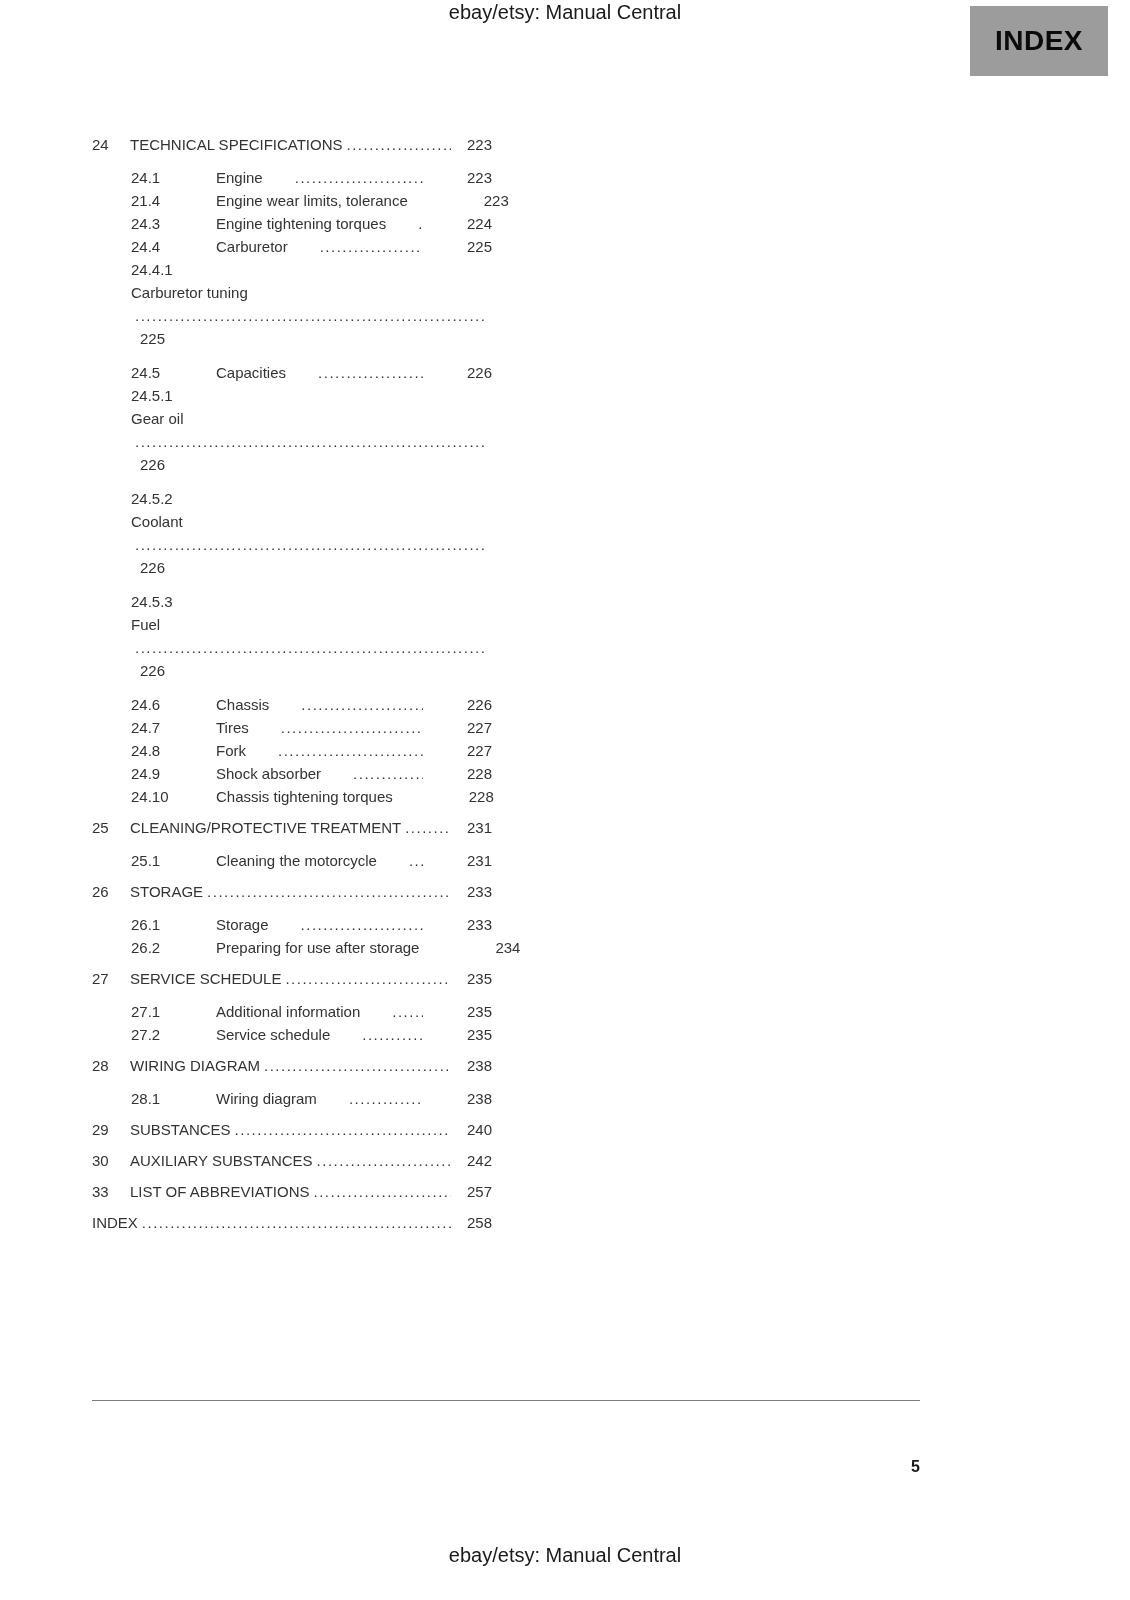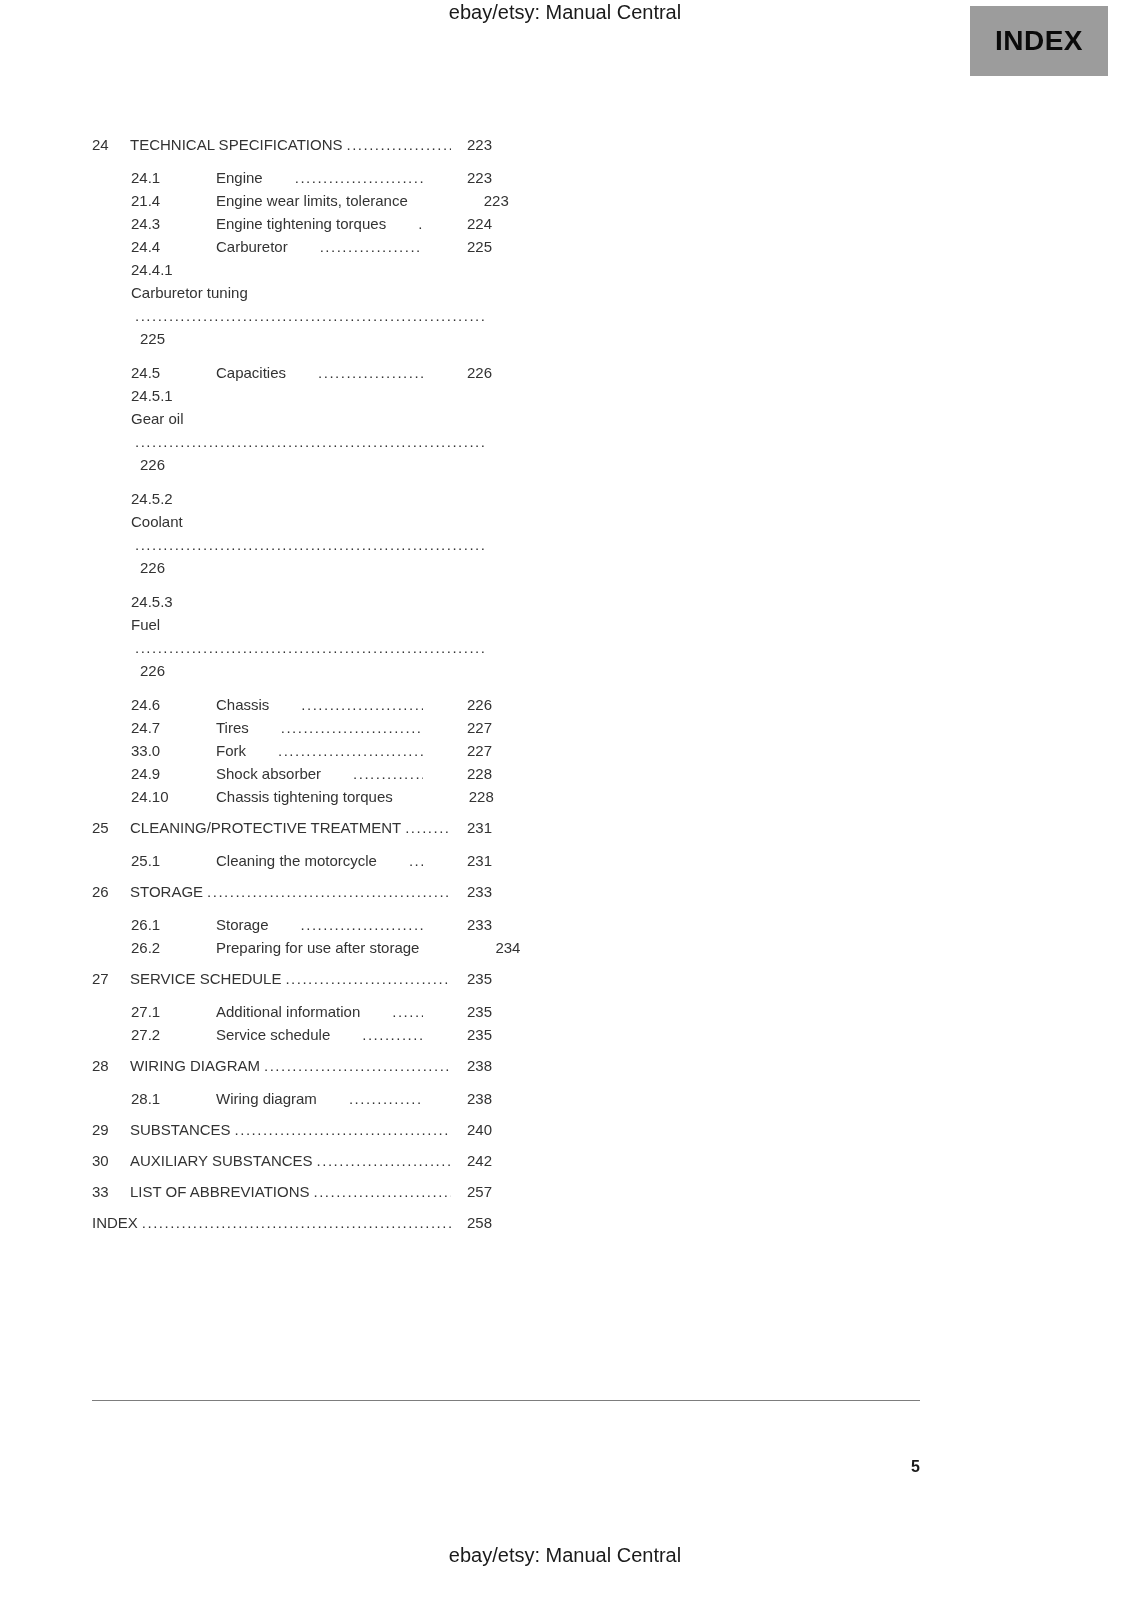--- a/index.html
+++ b/index.html
@@ -199,21 +199,21 @@
         <span class="dots"></span>
         <span class="page-col">226</span>
       </div>
       <div class="toc-row level-2">
         <span class="num">24.7</span>
         <span class="title-text">Tires</span>
         <span class="dots"></span>
         <span class="page-col">227</span>
       </div>
       <div class="toc-row level-2">
-        <span class="num">33.0</span>
+        <span class="num">24.8</span>
         <span class="title-text">Fork</span>
         <span class="dots"></span>
         <span class="page-col">227</span>
       </div>
       <div class="toc-row level-2">
         <span class="num">24.9</span>
         <span class="title-text">Shock absorber</span>
         <span class="dots"></span>
         <span class="page-col">228</span>
       </div>

